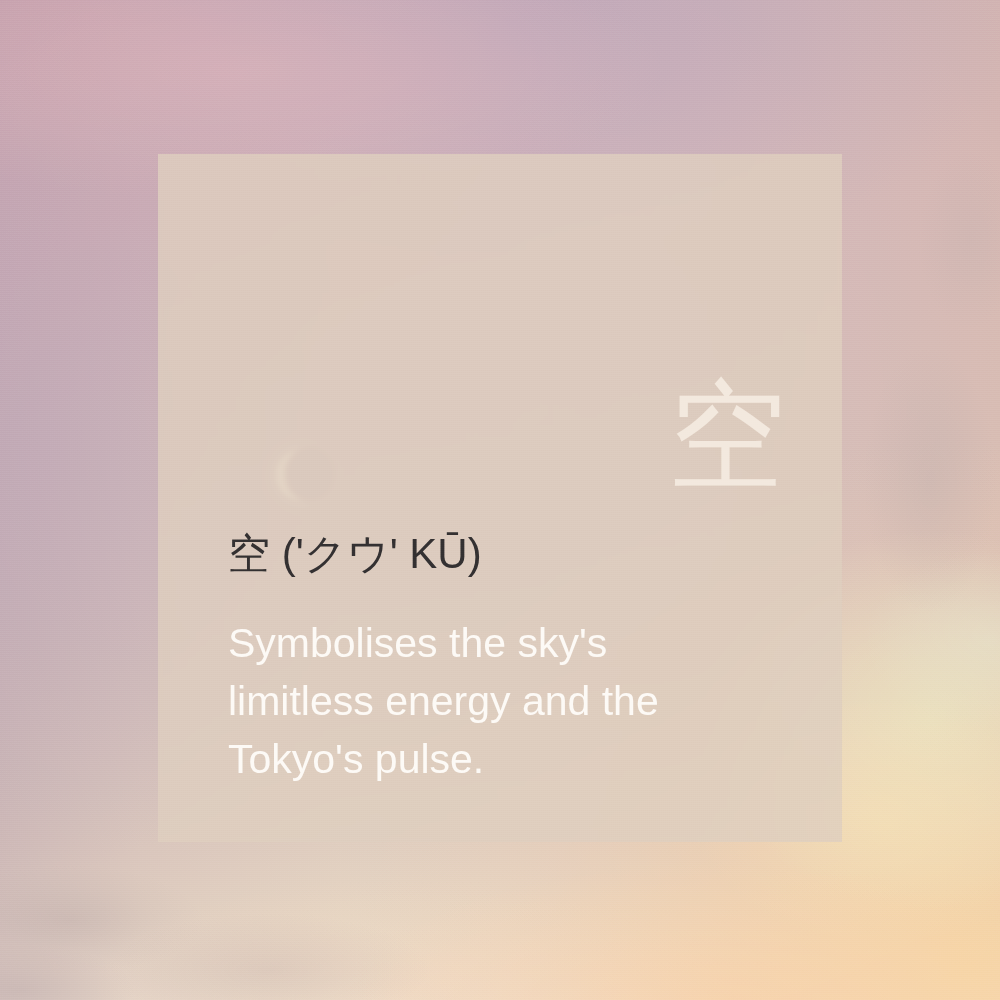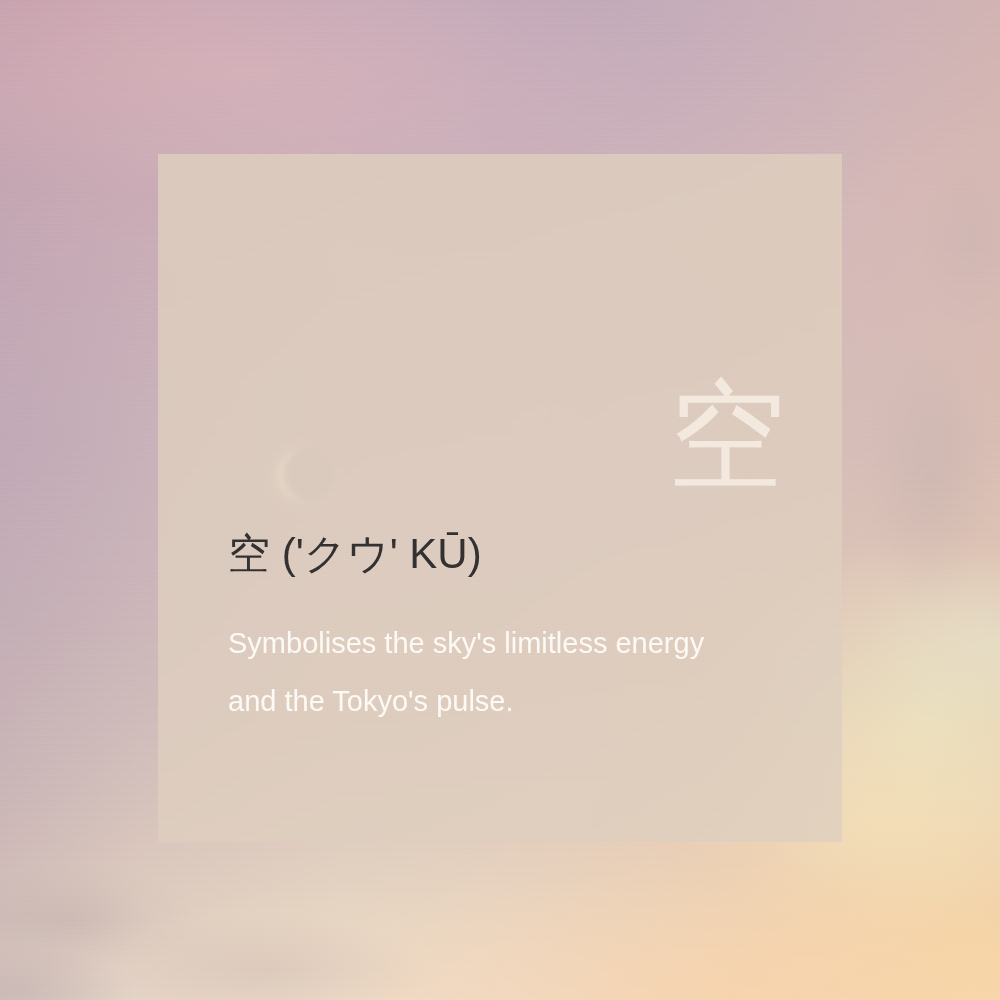--- a/index.html
+++ b/index.html
@@ -245,21 +245,21 @@
     font-size: 42px;
     font-weight: 400;
     line-height: 1.15;
     color: #333031;
     margin: 0 0 36px 0;
     white-space: nowrap;
   }
 
   #card-body {
     font-family: "Liberation Sans", "DejaVu Sans", sans-serif;
-    font-size: 29px;
+    font-size: 41px;
     font-weight: 300;
     line-height: 58px;
     color: #fdfaf6;
     margin: 0;
     max-width: 500px;
   }
 
   
   #grain {
     position: absolute;

